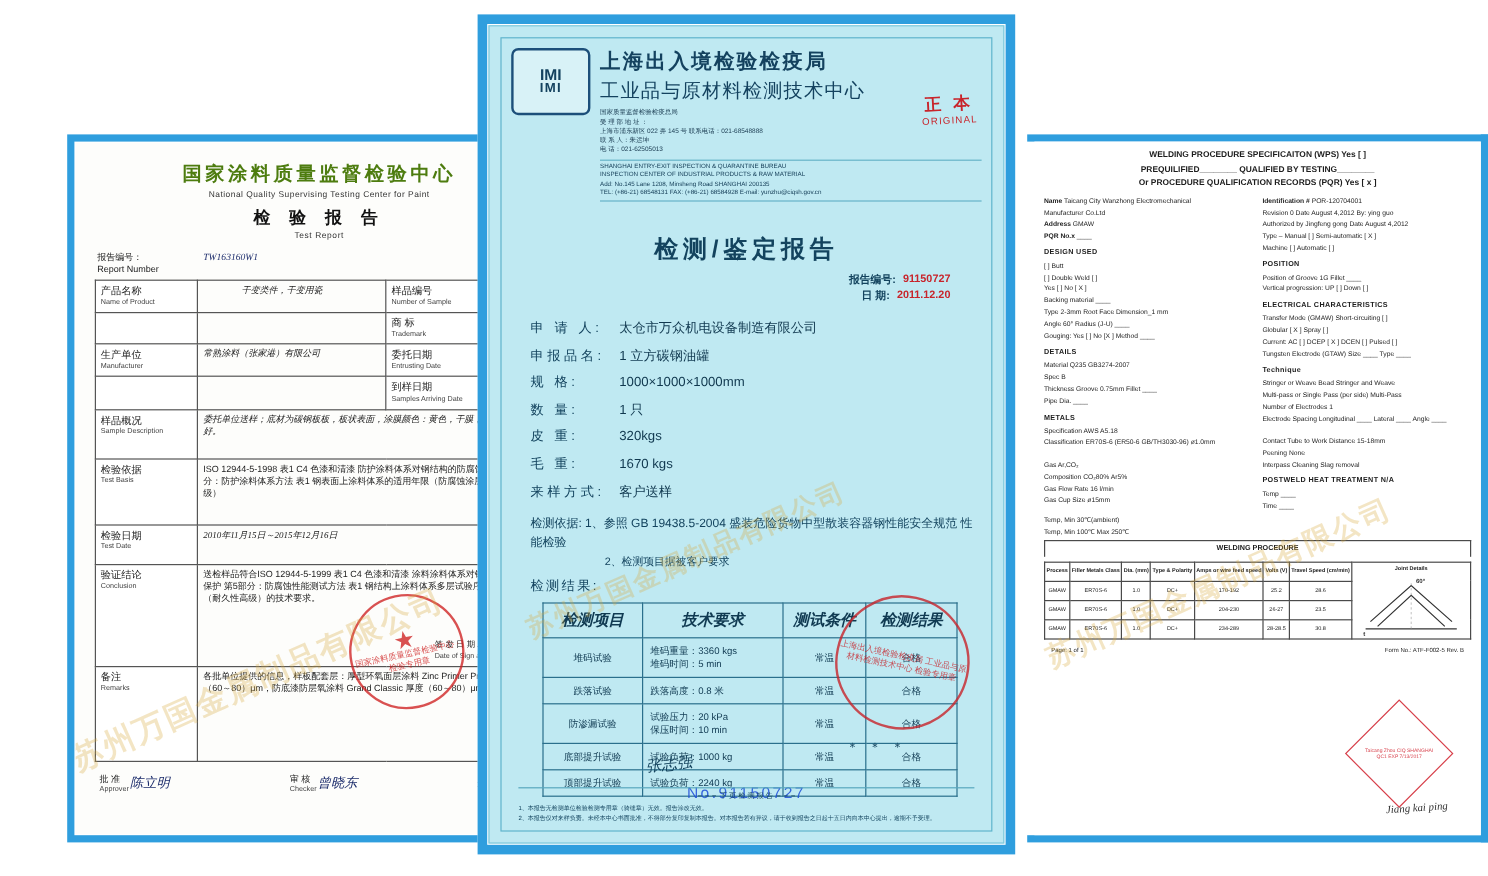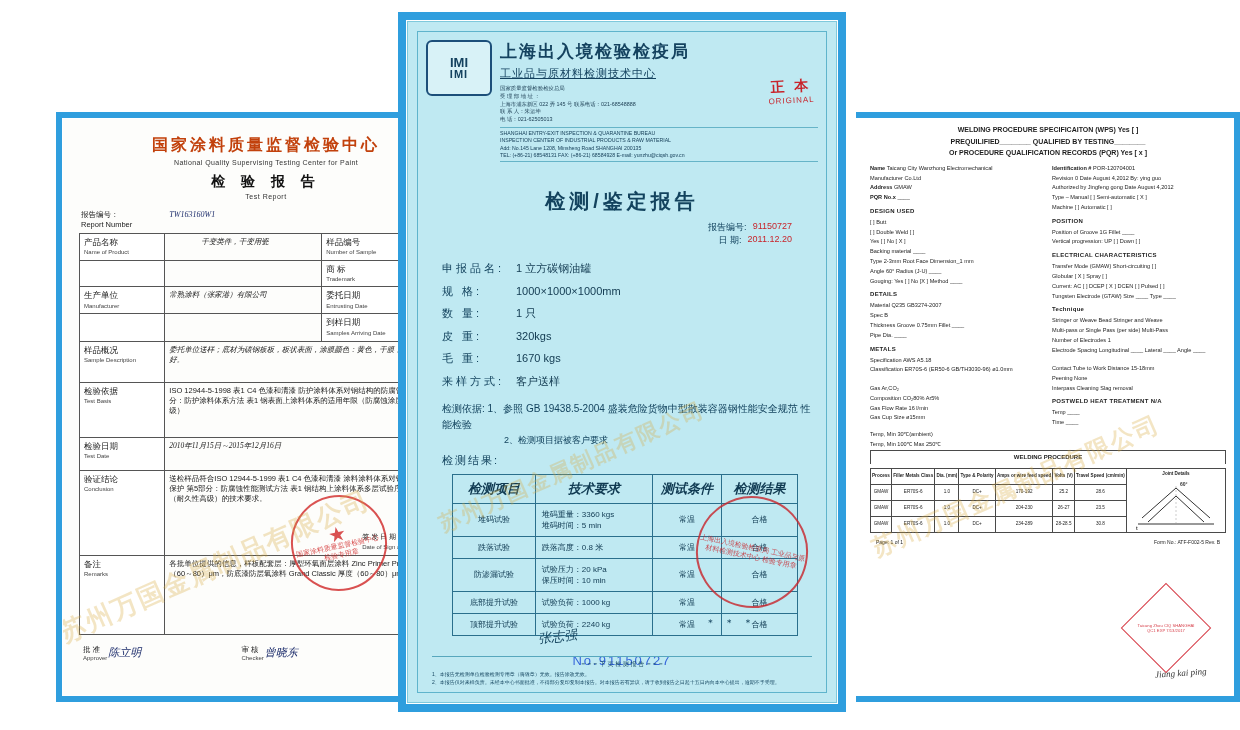--- a/index.html
+++ b/index.html
@@ -12,21 +12,21 @@
 
   
   .cert{position:absolute;box-sizing:border-box;}
   .cert .frame{position:absolute;inset:0;border:6px solid #2f9ede;background:#fff;box-sizing:border-box;}
   .cert .paper{position:absolute;inset:7px;background:#fff;box-sizing:border-box;overflow:hidden;}
 
   
   #cert-left{left:56px;top:112px;width:420px;height:590px;}
   #cert-left .paper{background:#fdfdfb;}
   .lf-head{text-align:center;padding-top:16px;}
-  .lf-title{font-size:16px;letter-spacing:3px;color:#c2410c;font-weight:bold;}
+  .lf-title{font-size:16px;letter-spacing:3px;color:#4d7c0f;font-weight:bold;}
   .lf-sub{font-size:7px;color:#333;margin-top:3px;letter-spacing:.4px;}
   .lf-title2{font-size:14px;letter-spacing:6px;margin-top:7px;color:#111;font-weight:bold;}
   .lf-sub2{font-size:7px;color:#333;margin-top:2px;letter-spacing:.5px;}
   .lf-meta{display:flex;justify-content:space-between;font-size:7.5px;color:#222;padding:10px 18px 4px 18px;}
   .lf-meta .l span,.lf-meta .r span{display:block;}
   .lf-table{margin:0 16px;border:1px solid #555;border-collapse:collapse;width:calc(100% - 32px);}
   .lf-table td{border:1px solid #555;font-size:7.5px;color:#1b1b1b;padding:3px 4px;vertical-align:top;line-height:1.35;}
   .lf-lbl{width:78px;background:#fff;}
   .lf-lbl .cn{font-size:8.5px;display:block;}
   .lf-lbl .en{font-size:6px;color:#444;display:block;}
@@ -48,28 +48,28 @@
   
   #cert-center{left:398px;top:12px;width:448px;height:700px;}
   #cert-center .frame{border:8px solid #2f9ede;}
   #cert-center .paper{background:#bfe9f2;inset:9px;border:1px solid #7fc9dc;}
   .cf-inner{position:absolute;inset:9px;border:1px solid #5fb4cc;padding:8px;box-sizing:border-box;}
   .cf-head{display:flex;gap:8px;align-items:flex-start;}
   .cf-logo{width:62px;height:52px;border:2px solid #1c4f7a;border-radius:6px;display:flex;align-items:center;justify-content:center;flex-direction:column;color:#14425f;font-weight:bold;font-size:13px;line-height:1;background:#d8f2f7;}
   .cf-logo .l2{font-size:11px;letter-spacing:1px;}
   .cf-headtxt{flex:1;}
   .cf-h1{font-size:17px;font-weight:bold;color:#14425f;letter-spacing:2px;}
-  .cf-h2{font-size:11px;color:#14425f;letter-spacing:1px;margin-top:3px;text-decoration:underline;}
+  .cf-h2{font-size:16px;color:#14425f;letter-spacing:1px;margin-top:3px;}
   .cf-addr{font-size:5.4px;color:#1b3c52;line-height:1.45;margin-top:4px;}
   .cf-en{font-size:5.2px;color:#17405a;line-height:1.4;border-top:1px solid #66b4c8;border-bottom:1px solid #66b4c8;padding:2px 0;margin-top:3px;}
   .cf-orig{position:absolute;right:12px;top:46px;color:#c8242b;text-align:center;transform:rotate(-3deg);}
   .cf-orig .c{font-size:14px;font-weight:bold;letter-spacing:3px;}
   .cf-orig .e{font-size:8px;letter-spacing:1px;}
   .cf-title{text-align:center;font-size:20px;font-weight:bold;color:#13435e;letter-spacing:4px;margin:26px 0 6px;}
-  .cf-nos{display:flex;justify-content:flex-end;gap:6px;font-size:9px;color:#c8242b;padding-right:26px;}
+  .cf-nos{display:flex;justify-content:flex-end;gap:6px;font-size:9px;color:#c8242b;padding-right:26px;font-weight:bold;}
   .cf-nos .lbl{color:#13435e;}
   .cf-fields{margin:10px 0 0 16px;font-size:11px;color:#13435e;line-height:2.05;}
   .cf-fields .k{display:inline-block;width:74px;letter-spacing:3px;}
   .cf-fields .v{color:#10384f;}
   .cf-basis{margin:8px 0 0 16px;font-size:10px;color:#13435e;line-height:1.6;}
   .cf-basis .b2{margin-left:62px;display:block;font-size:9px;}
   .cf-res{margin:6px 0 0 16px;font-size:11px;color:#13435e;letter-spacing:2px;}
   .cf-table{margin:6px 18px 0 26px;border-collapse:collapse;width:calc(100% - 46px);}
   .cf-table th,.cf-table td{border:1px solid #2a6f8c;font-size:8px;color:#103a52;padding:5px 3px;text-align:center;}
   .cf-table th{font-weight:bold;font-size:13px;font-style:italic;}
@@ -431,20 +431,21 @@
         <div class="cf-nos">
           <span class="lbl">报告编号:</span>
           <span>91150727</span>
         </div>
         <div class="cf-nos">
           <span class="lbl">日        期:</span>
           <span>2011.12.20</span>
         </div>
 
         <div class="cf-fields">
+          <div><span class="k">申 请 人:</span><span class="v">太仓市万众机电设备制造有限公司</span></div>
           <div><span class="k">申报品名:</span><span class="v">1 立方碳钢油罐</span></div>
           <div><span class="k">规    格:</span><span class="v">1000×1000×1000mm</span></div>
           <div><span class="k">数    量:</span><span class="v">1 只</span></div>
           <div><span class="k">皮    重:</span><span class="v">320kgs</span></div>
           <div><span class="k">毛    重:</span><span class="v">1670 kgs</span></div>
           <div><span class="k">来样方式:</span><span class="v">客户送样</span></div>
         </div>
 
         <div class="cf-basis">
           <span>检测依据:</span>

